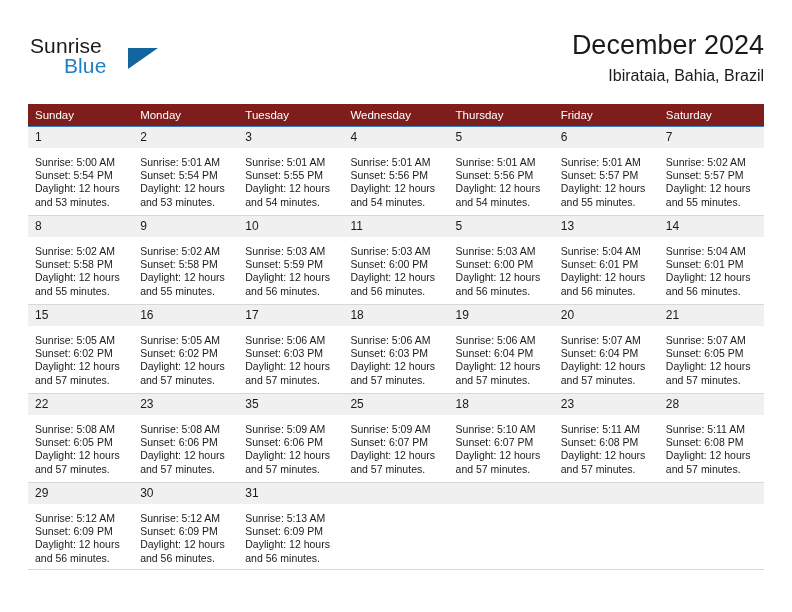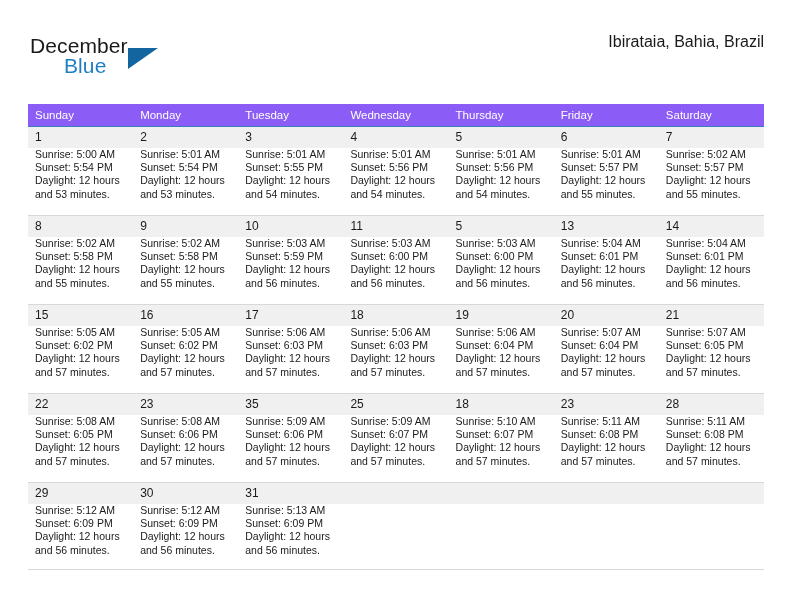--- a/index.html
+++ b/index.html
@@ -91,21 +91,21 @@
   
   .calendar {
     position: absolute;
     left: 28px;
     top: 104px;
     width: 736px;
     border-collapse: collapse;
     table-layout: fixed;
   }
   .calendar th {
-    background: #8b5cf6;
+    background: #7f1d1d;
     color: #ffffff;
     font-size: 11.5px;
     font-weight: normal;
     text-align: left;
     padding: 5px 0 5px 7px;
     height: 12px;
     border: none;
   }
   .weekrow > td {
     vertical-align: top;
@@ -124,47 +124,48 @@
     line-height: 15px;
     color: #1a1a1a;
     padding: 3px 0 3px 7px;
     height: 15px;
   }
   .daynum.empty {
     background: #f0f0f0;
     color: transparent;
   }
   .info {
-    padding: 0 6px 0 7px;
+    padding: 8px 6px 0 7px;
     font-size: 10.5px;
     line-height: 13.2px;
     color: #1a1a1a;
   }
   .info div {
     white-space: nowrap;
   }
   .info .dl1, .info .dl2 {
     white-space: nowrap;
   }
   td.blank .info { visibility: hidden; }
 </style>
 </head>
 <body>
 
 <div class="page">
 
   <div class="header">
 
     <div class="brand">
-      <span class="brand-general">December</span>
+      <span class="brand-general">Sunrise</span>
       <span class="brand-tri"></span>
       <span class="brand-blue">Blue</span>
     </div>
 
     <div class="title-block">
+      <h1 class="month-title">December 2024</h1>
       <div class="location">Ibirataia, Bahia, Brazil</div>
     </div>
 
   </div>
 
   <table class="calendar">
     <thead>
       <tr>
         <th>Sunday</th>
         <th>Monday</th>

